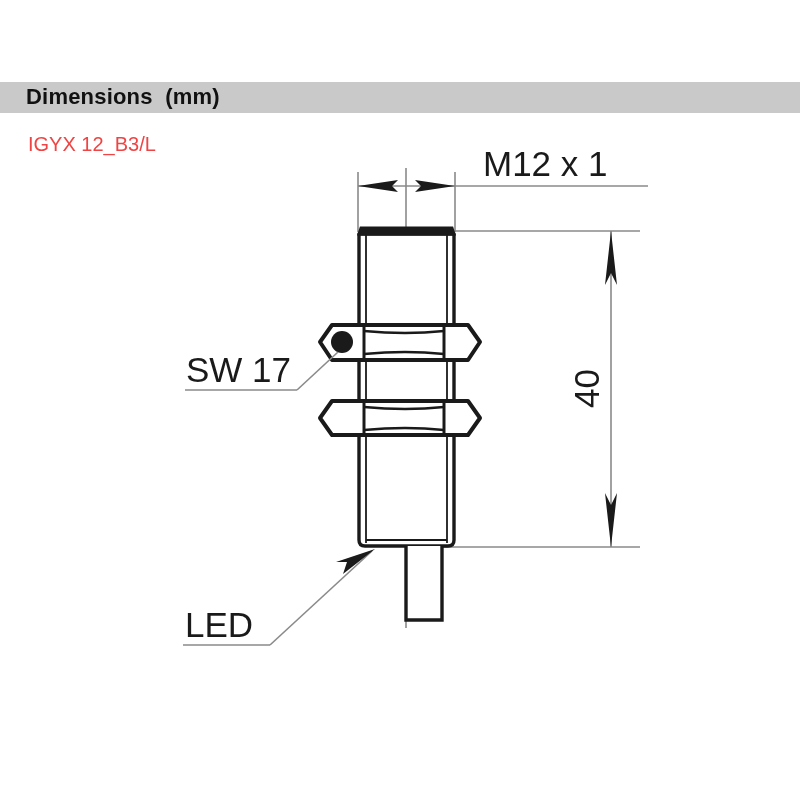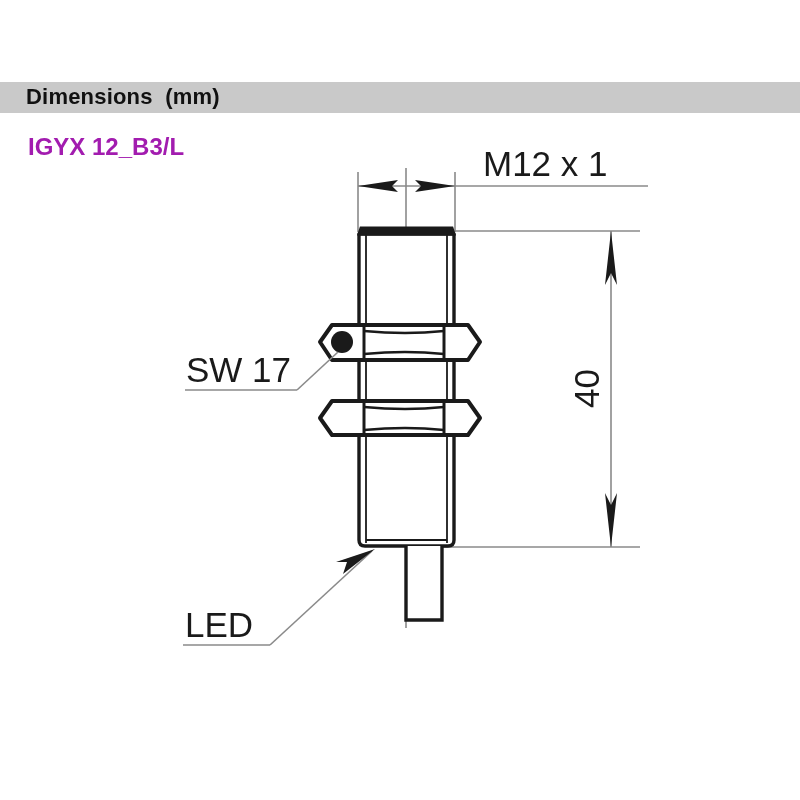--- a/index.html
+++ b/index.html
@@ -32,23 +32,23 @@
     font-size: 22px;
     font-weight: bold;
     color: #111111;
     letter-spacing: 0.2px;
     white-space: pre;
   }
   #model-label {
     position: absolute;
     left: 28px;
     top: 133px;
-    font-size: 24px;
-    font-weight: bold;
-    color: #a21caf;
+    font-size: 20px;
+    font-weight: normal;
+    color: #ef4444;
     white-space: pre;
   }
   #drawing {
     position: absolute;
     left: 0;
     top: 0;
     width: 800px;
     height: 800px;
   }
   .txt-m12 {

